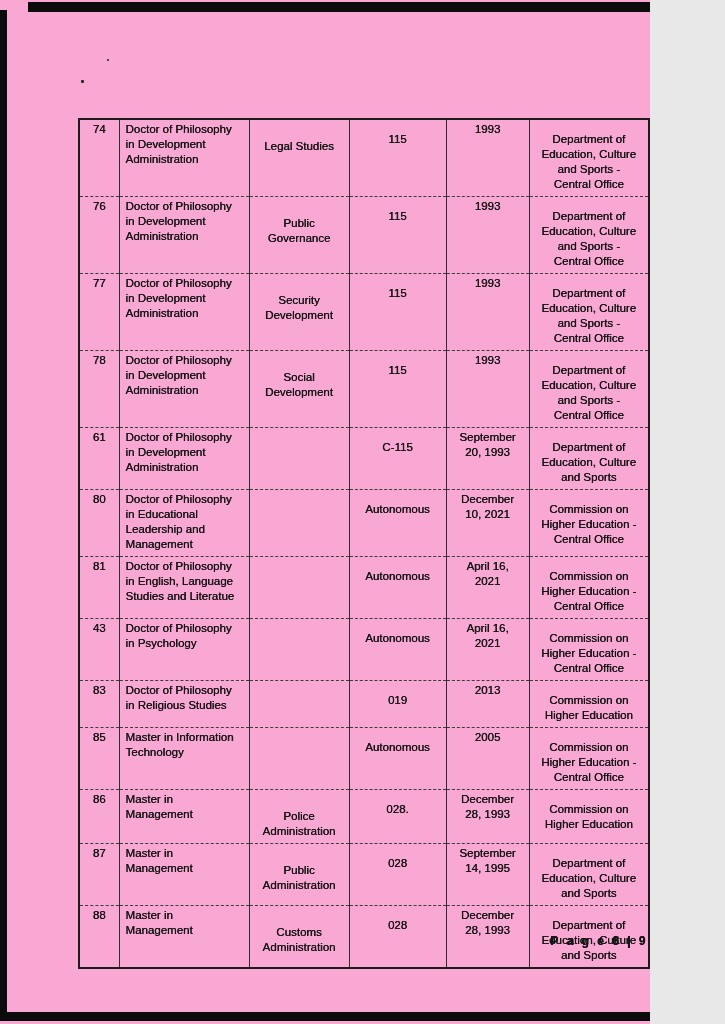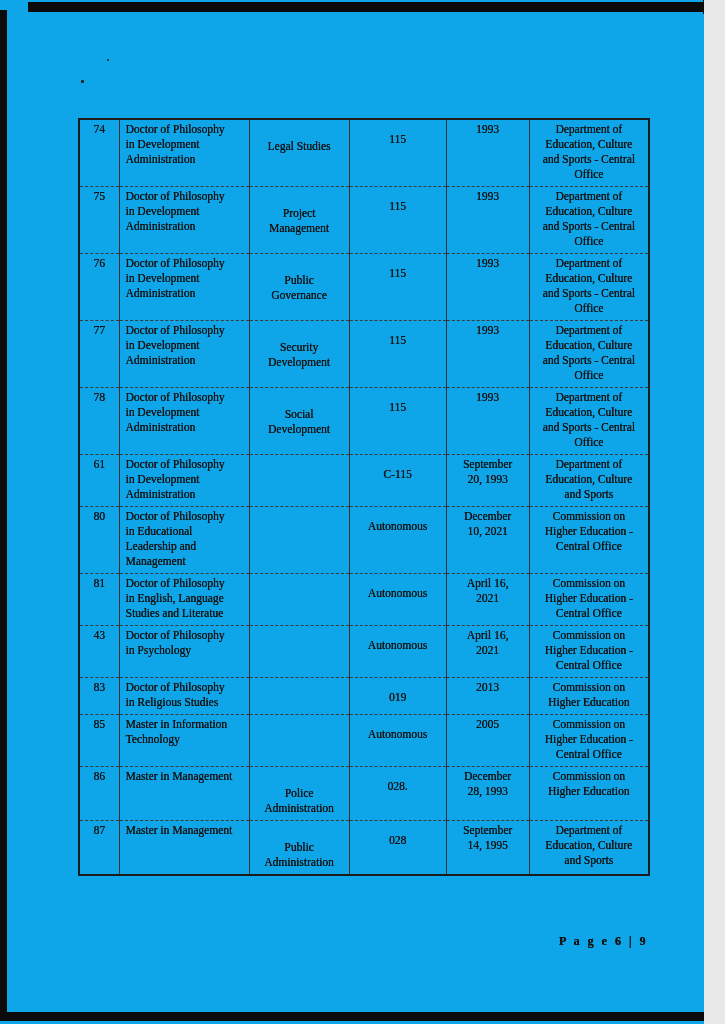--- a/index.html
+++ b/index.html
@@ -2,25 +2,25 @@
 <html><head>
 <meta charset="utf-8">
 <style>
   html, body {
     margin: 0;
     padding: 0;
     background: #e8e8e8;
   }
   .page {
     position: relative;
-    width: 704px;
+    width: 650px;
     height: 1024px;
-    background: #0ea5e9;
+    background: #f9a8d4;
     overflow: hidden;
-    font-family: Liberation Serif, serif;
+    font-family: Liberation Sans, sans-serif;
     color: #161616;
   }
   
   .scan {
     position: absolute;
     background: #0b0b0b;
   }
   .scan-top    { left: 28px;  top: 2px;    width: 697px; height: 10px; }
   .scan-topright { left: 703px; top: 0;    width: 22px;  height: 14px; }
   .scan-left   { left: 0;     top: 10px;   width: 7px;   height: 1004px; }
@@ -58,21 +58,21 @@
     vertical-align: top;
     text-align: center;
     padding: 2px 8px 4px;
     overflow: hidden;
   }
   td.col-no      { padding: 2px 2px 4px; }
   td.col-program { text-align: left; padding: 2px 14px 4px 6px; }
   td.col-major   { padding: 19px 8px 4px; }
   td.col-code    { padding: 12px 6px 4px; }
   td.col-date    { padding: 2px 10px 4px; }
-  td.col-agency  { padding: 2px 10px 4px; }
+  td.col-agency  { padding: 12px 10px 4px; }
 
   .page-footer {
     position: absolute;
     left: 78px;
     top: 934px;
     width: 570px;
     text-align: right;
     font-size: 12px;
     font-weight: bold;
     letter-spacing: 2.5px;
@@ -105,28 +105,20 @@
     <tbody>
         <tr>
           <td class="col-no">74</td>
           <td class="col-program">Doctor of Philosophy in Development Administration</td>
           <td class="col-major">Legal Studies</td>
           <td class="col-code">115</td>
           <td class="col-date">1993</td>
           <td class="col-agency">Department of Education, Culture and Sports - Central Office</td>
         </tr>
         <tr>
-          <td class="col-no">75</td>
-          <td class="col-program">Doctor of Philosophy in Development Administration</td>
-          <td class="col-major">Project Management</td>
-          <td class="col-code">115</td>
-          <td class="col-date">1993</td>
-          <td class="col-agency">Department of Education, Culture and Sports - Central Office</td>
-        </tr>
-        <tr>
           <td class="col-no">76</td>
           <td class="col-program">Doctor of Philosophy in Development Administration</td>
           <td class="col-major">Public Governance</td>
           <td class="col-code">115</td>
           <td class="col-date">1993</td>
           <td class="col-agency">Department of Education, Culture and Sports - Central Office</td>
         </tr>
         <tr>
           <td class="col-no">77</td>
           <td class="col-program">Doctor of Philosophy in Development Administration</td>
@@ -200,18 +192,26 @@
           <td class="col-agency">Commission on Higher Education</td>
         </tr>
         <tr>
           <td class="col-no">87</td>
           <td class="col-program">Master in Management</td>
           <td class="col-major">Public Administration</td>
           <td class="col-code">028</td>
           <td class="col-date">September 14, 1995</td>
           <td class="col-agency">Department of Education, Culture and Sports</td>
         </tr>
+        <tr>
+          <td class="col-no">88</td>
+          <td class="col-program">Master in Management</td>
+          <td class="col-major">Customs Administration</td>
+          <td class="col-code">028</td>
+          <td class="col-date">December 28, 1993</td>
+          <td class="col-agency">Department of Education, Culture and Sports</td>
+        </tr>
       </tbody>
   </table>
 
   <div class="page-footer">P a g e 6 | 9</div>
 
 </div>
 
 </body></html>

